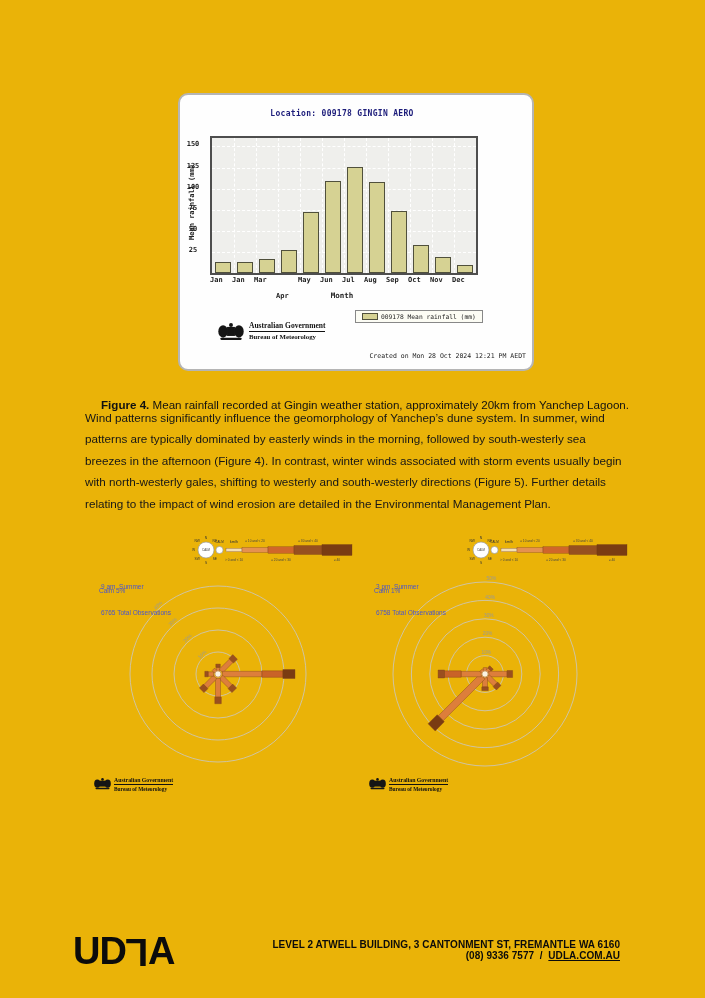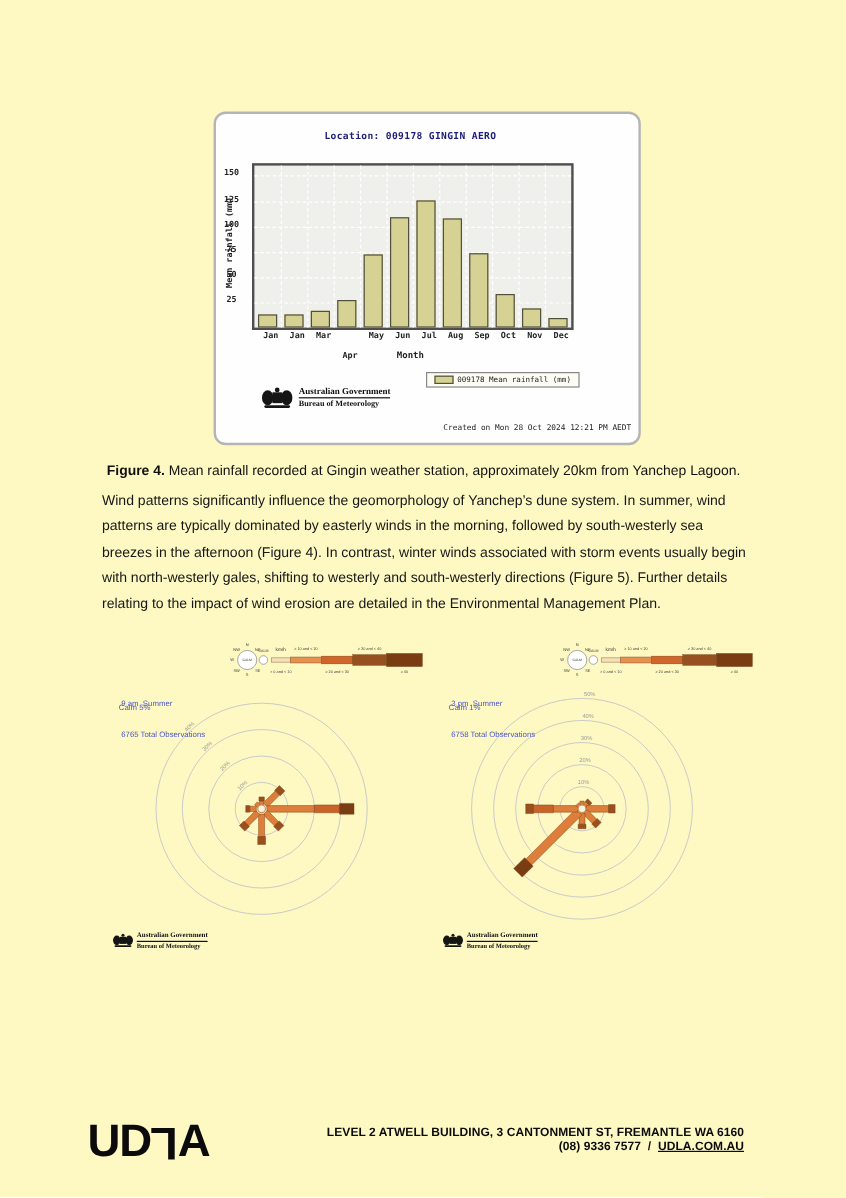--- a/index.html
+++ b/index.html
@@ -1,37 +1,37 @@
 <!DOCTYPE html>
 <html><head>
 <meta charset="utf-8">
 <style>
   html,body{margin:0;padding:0;background:#ffffff;}
-  .page{position:relative;width:705px;height:998px;background:#fef9c3;font-family:"Liberation Sans",sans-serif;color:#111;}
+  .page{position:relative;width:705px;height:998px;background:#eab308;font-family:"Liberation Sans",sans-serif;color:#111;}
 
   
   .chart-box{position:absolute;left:178px;top:93px;width:352px;height:274px;border:2px solid #b5b5b5;border-radius:10px;background:#fefefe;font-family:"DejaVu Sans Mono",monospace;}
   .chart-title{position:absolute;left:30px;top:14px;width:264px;text-align:center;font-size:8px;font-weight:bold;color:#1c1c7a;letter-spacing:.3px;}
   .plot{position:absolute;left:30px;top:41px;width:264px;height:135px;background:#efefec;border:2px solid #4e4e4e;}
   .hgrid{position:absolute;left:0;width:100%;height:0;border-top:1px dashed #fff;}
   .vgrid{position:absolute;top:0;height:100%;width:0;border-left:1px dashed #fff;}
   .bar{position:absolute;bottom:0;background:#d6d293;border:1px solid #50503c;box-sizing:border-box;}
   .ylabel{position:absolute;left:-56px;top:103px;width:135px;text-align:center;font-size:7px;font-weight:bold;color:#222;transform:rotate(-90deg);}
   .ytick{position:absolute;left:0;width:26px;text-align:center;font-size:7px;font-weight:bold;color:#222;}
-  .xtick{position:absolute;top:181px;text-align:right;font-size:7px;font-weight:bold;color:#222;}
+  .xtick{position:absolute;top:181px;text-align:left;font-size:7px;font-weight:bold;color:#222;}
   .xlabel{position:absolute;left:30px;top:196px;width:264px;text-align:center;font-size:7.5px;font-weight:bold;color:#222;}
   .legend{position:absolute;left:175px;top:215px;border:1px solid #888;background:#fcfcf4;display:flex;align-items:center;gap:3px;padding:2px 6px;font-size:6.3px;color:#222;}
   .swatch{width:14px;height:5px;background:#d6d293;border:1px solid #50503c;}
   .bom-logo{position:absolute;left:38px;top:226px;display:flex;gap:5px;align-items:flex-start;}
   .bom-text1{font-family:"Liberation Serif",serif;font-weight:bold;font-size:7.5px;color:#111;border-bottom:1px solid #111;padding-bottom:1px;white-space:nowrap;}
   .bom-text2{font-family:"Liberation Serif",serif;font-weight:bold;font-size:6.8px;color:#111;padding-top:1px;white-space:nowrap;}
   .created{position:absolute;right:6px;top:257px;font-size:6.5px;color:#222;}
 
   
-  .caption{position:absolute;font-size:11.6px;color:#111;margin:4px;}
+  .caption{position:absolute;font-size:11.6px;color:#111;margin:16px;}
   #fig4{left:85px;top:382px;width:548px;}
   #fig5{left:0;top:820px;width:705px;text-align:center;}
   .caption .cap-label{font-weight:bold;}
   .bodytext{position:absolute;left:85px;top:407px;width:541px;font-size:11.7px;line-height:21.4px;color:#161616;margin:0;}
 
   
   .rose-panel{position:absolute;top:530px;width:268px;height:288px;}
   #rose-left{left:88px;}
   #rose-right{left:363px;}
   .rose-svg{position:absolute;left:0;top:0;}

